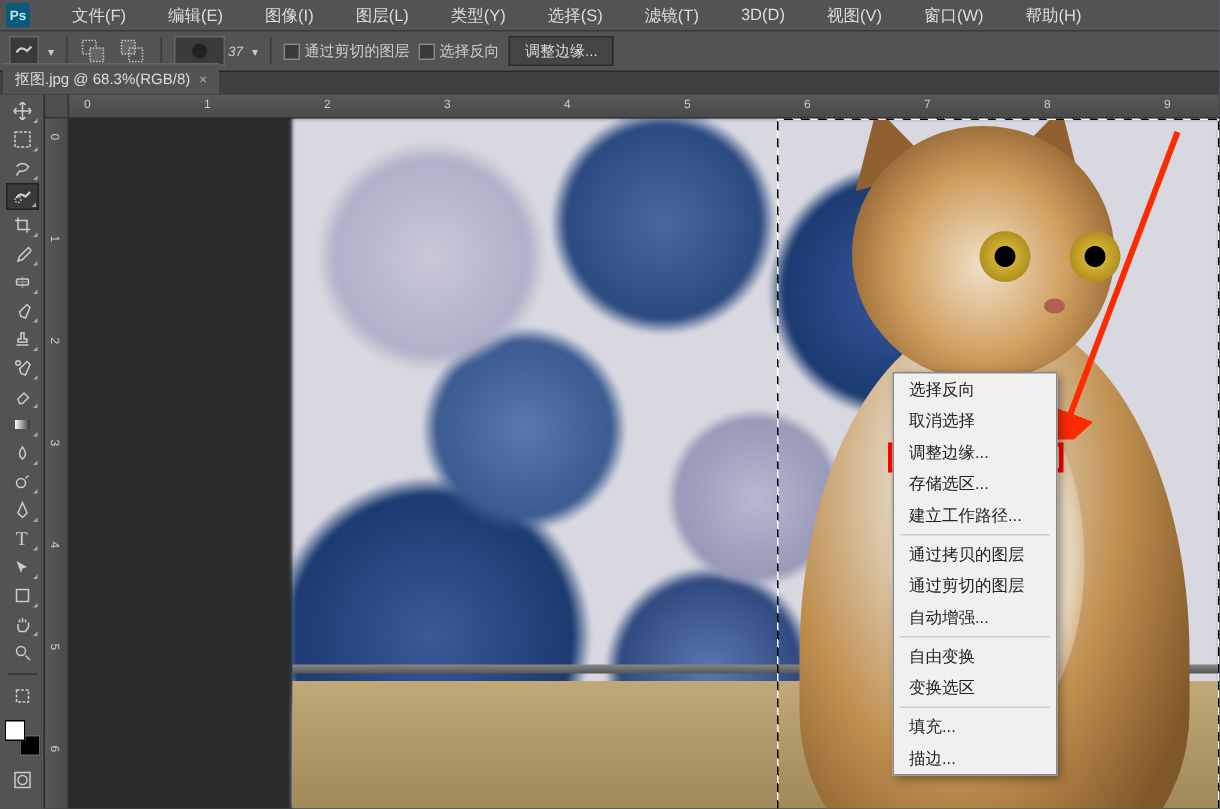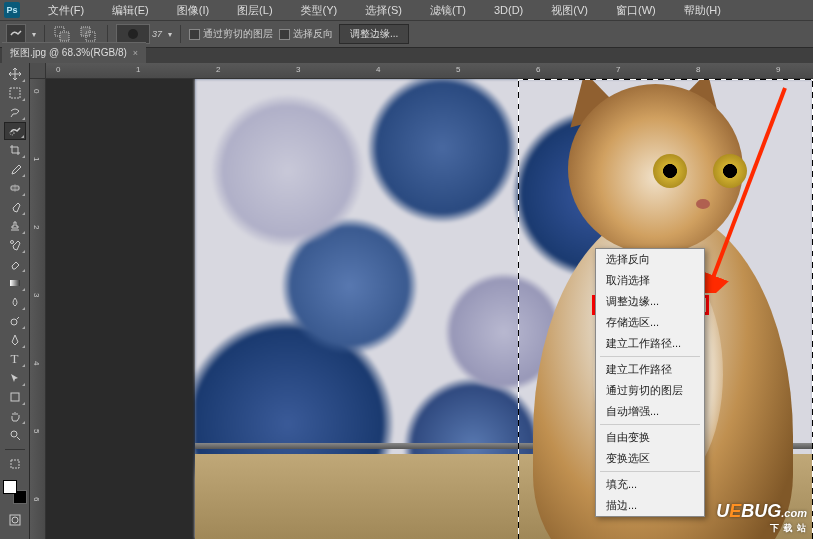--- a/index.html
+++ b/index.html
@@ -356,40 +356,36 @@
       </div>
     </div>
 
     <div class="ctx" id="ctx-menu">
         <div class="ctx-item">选择反向</div>
         <div class="ctx-item">取消选择</div>
         <div class="ctx-item">调整边缘...</div>
         <div class="ctx-item">存储选区...</div>
         <div class="ctx-item">建立工作路径...</div>
         <div class="ctx-sep"></div>
-        <div class="ctx-item">建立工作路径</div>
+        <div class="ctx-item">通过拷贝的图层</div>
         <div class="ctx-item">通过剪切的图层</div>
         <div class="ctx-item">自动增强...</div>
         <div class="ctx-sep"></div>
         <div class="ctx-item">自由变换</div>
         <div class="ctx-item">变换选区</div>
         <div class="ctx-sep"></div>
         <div class="ctx-item">填充...</div>
         <div class="ctx-item">描边...</div>
       </div>
     <div class="ctx-highlight" style="top:232px; left:592px; width:117px; height:20px;"></div>
 
     <svg class="arrow" style="top:20px; left:665px;" width="130" height="210">
       <defs>
           <marker id="ah" markerWidth="8" markerHeight="8" refX="2" refY="4" orient="auto">
             <path d="M0 0 L8 4 L0 8 z" fill="#ff2a00"></path>
           </marker>
         </defs>
       <line x1="120" y1="5" x2="46" y2="200" stroke="#ff2a00" stroke-width="4" marker-end="url(#ah)"></line>
     </svg>
 
-    <div class="watermark">
-      <span>U</span><span class="e">E</span><span>BUG</span><span style="font-size:11px;">.com</span>
-      <span class="sub">下 载 站</span>
-    </div>
 
   </div>
 </div>
 
 </body></html>

